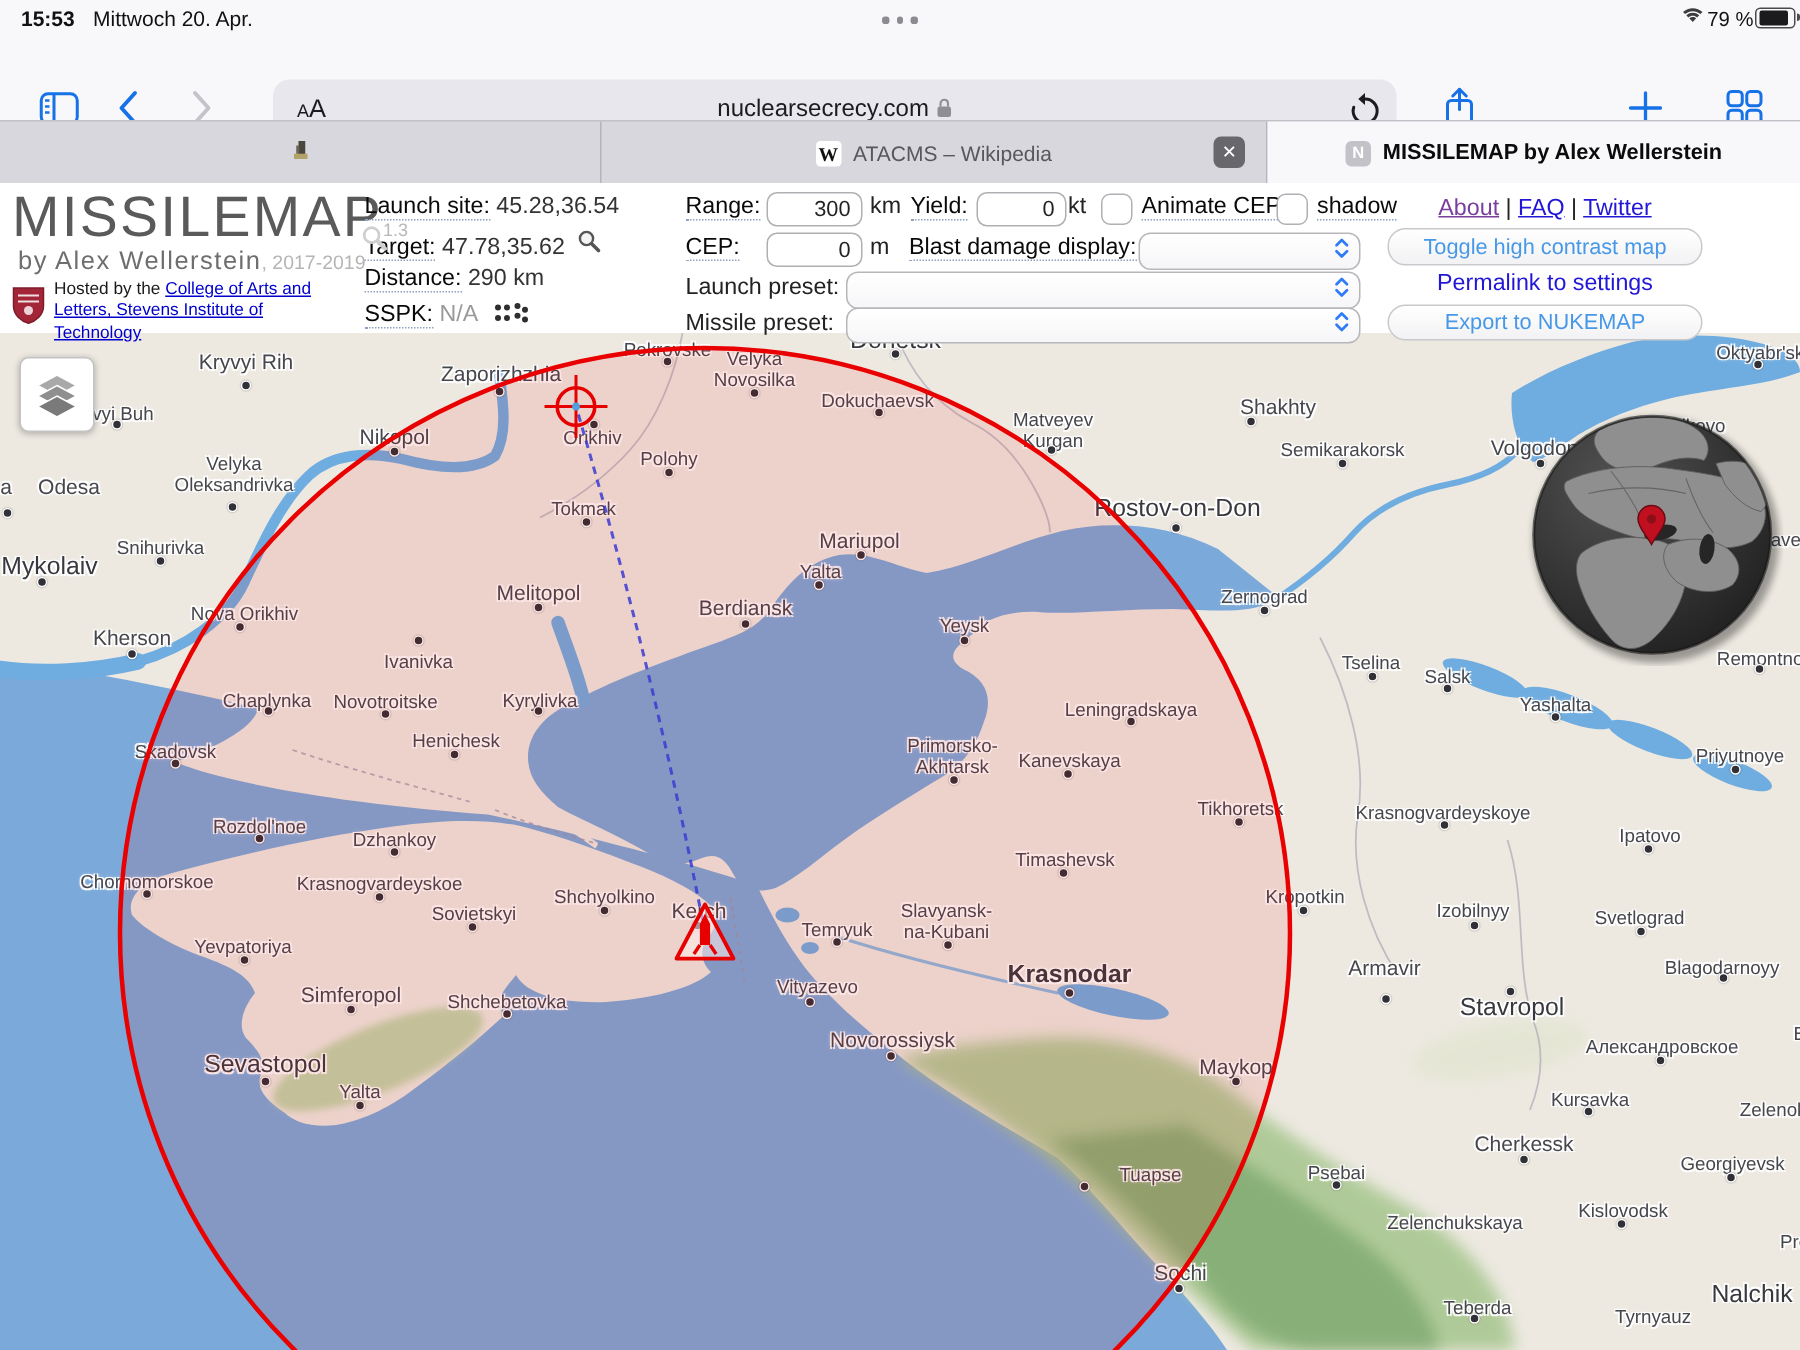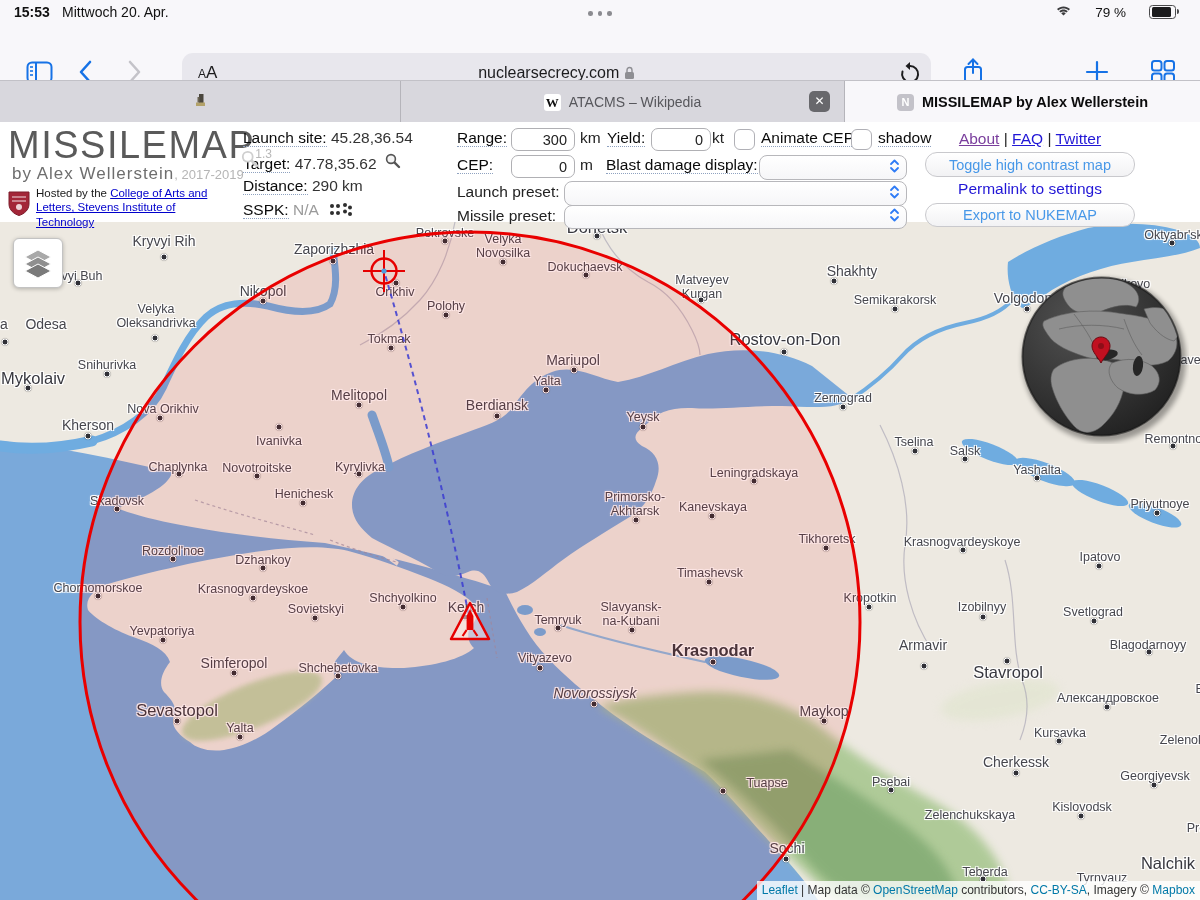--- a/index.html
+++ b/index.html
@@ -5,21 +5,21 @@
   html,body{margin:0;padding:0;}
   body{width:1200px;height:900px;position:relative;overflow:hidden;background:#fff;
        font-family:"Liberation Sans",sans-serif;-webkit-font-smoothing:antialiased;}
   
   .chrome{position:absolute;top:0;left:0;width:1200px;height:80px;background:#F8F7FA;}
   .statusbar{position:absolute;top:0;left:0;width:1200px;height:24px;display:flex;align-items:center;}
   .sb-time{position:absolute;left:14px;top:4px;font-size:14px;font-weight:700;color:#111;}
   .sb-date{position:absolute;left:62px;top:4px;font-size:14px;color:#111;}
   .sb-dots{position:absolute;left:588px;top:11px;display:flex;gap:5px;}
   .sb-dots i{width:4.5px;height:4.5px;border-radius:50%;background:#8b8b90;}
-  .sb-right{position:absolute;right:24px;top:3px;display:flex;align-items:center;gap:23px;}
+  .sb-right{position:absolute;right:3px;top:3px;display:flex;align-items:center;gap:1px;}
   .sb-batt-pct{font-size:13.5px;color:#111;}
   .batt{position:relative;width:25px;height:12.5px;border:1.4px solid #4a4a4c;border-radius:3.5px;}
   .batt .fill{position:absolute;left:1.5px;top:1.5px;bottom:1.5px;width:79%;background:#1b1b1d;border-radius:1.5px;}
   .batt .tip{position:absolute;right:-4px;top:3.5px;width:2.2px;height:5px;background:#4a4a4c;border-radius:0 2px 2px 0;}
   .toolbar{position:absolute;top:24px;left:0;width:1200px;height:56px;}
   .tb-ic{position:absolute;top:31px;width:34px;height:34px;display:flex;align-items:center;justify-content:center;cursor:pointer;}
   .urlbar{position:absolute;left:182px;top:29px;width:749px;height:43px;background:#E8E7ED;border-radius:11px;}
   .urlbar .aa{position:absolute;left:16px;top:10px;font-size:17px;color:#1c1c1e;letter-spacing:0;}
   .urlbar .aa .sm{font-size:12px;}
   .urlbar .host{position:absolute;left:0;right:0;top:11px;text-align:center;font-size:16px;color:#1c1c1e;}
@@ -463,21 +463,21 @@
       <div class="cd" style="left: 465px; top: 395px;"></div>
       <div class="ct s1" style="left: 558px; top: 398px;">Temryuk</div>
       <div class="cd" style="left: 558px; top: 406px;"></div>
       <div class="ct s1" style="left: 631px; top: 392px;">Slavyansk-
 na-Kubani</div>
       <div class="cd" style="left: 632px; top: 408px;"></div>
       <div class="ct s1" style="left: 545px; top: 436px;">Vityazevo</div>
       <div class="cd" style="left: 540px; top: 446px;"></div>
       <div class="ct s3" style="left: 713px; top: 428px; font-weight: bold;">Krasnodar</div>
       <div class="cd" style="left: 713px; top: 440px;"></div>
-      <div class="ct s2" style="left: 595px; top: 472px; font-style: italic;">Novorossiysk</div>
+      <div class="ct s2" style="left: 595px; top: 472px;">Novorossiysk</div>
       <div class="cd" style="left: 594px; top: 482px;"></div>
       <div class="ct s2" style="left: 824px; top: 490px;">Maykop</div>
       <div class="cd" style="left: 824px; top: 499px;"></div>
       <div class="ct s1" style="left: 723px; top: 561px; margin-left: 44px;">Tuapse</div>
       <div class="cd" style="left: 723px; top: 569px;"></div>
       <div class="ct s2" style="left: 787px; top: 627px;">Sochi</div>
       <div class="cd" style="left: 786px; top: 637px;"></div>
       <div class="ct s2" style="left: 234px; top: 442px;">Simferopol</div>
       <div class="cd" style="left: 234px; top: 451px;"></div>
       <div class="ct s1" style="left: 338px; top: 446px;">Shchebetovka</div>
@@ -562,14 +562,13 @@
   </div>
 
   <div class="layersbtn">
     <svg width="32" height="32" viewBox="0 0 32 32">
       <path d="M16,3 L29,10 L16,17 L3,10 Z" fill="#a9a9a9" stroke="#fff" stroke-width="1"></path>
       <path d="M16,10 L29,17 L16,24 L3,17 Z" fill="#8f8f8f" stroke="#fff" stroke-width="1"></path>
       <path d="M16,17 L29,24 L16,31 L3,24 Z" fill="#7a7a7a" stroke="#fff" stroke-width="1"></path>
     </svg>
   </div>
 
-  <div class="attrib"><a>Leaflet</a><span> | Map data © </span><a>OpenStreetMap</a><span> contributors, </span><a>CC-BY-SA</a><span>, Imagery © </span><a>Mapbox</a></div>
 </div>
 
 </body></html>

